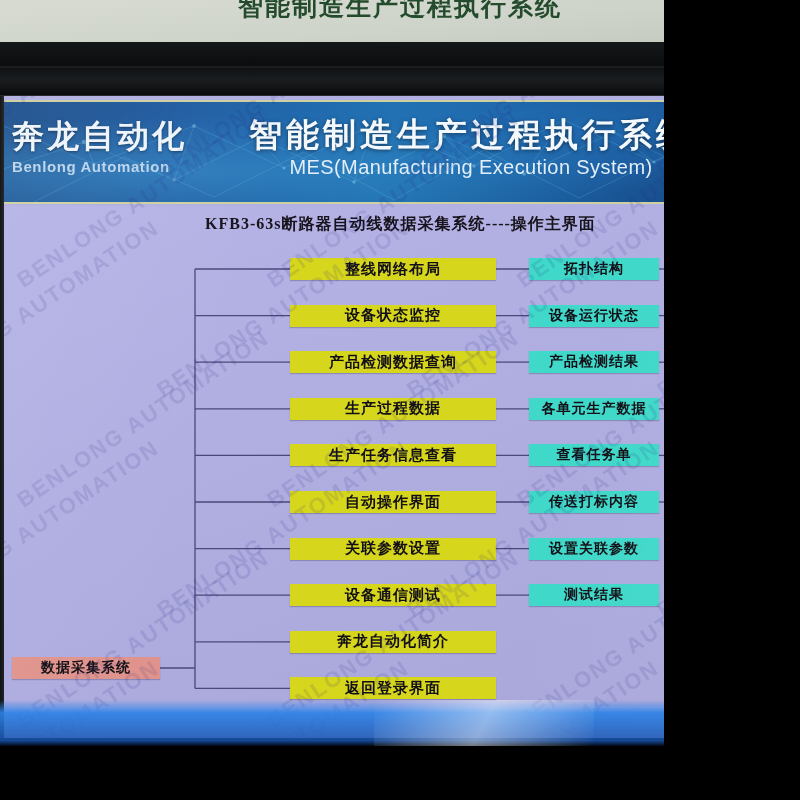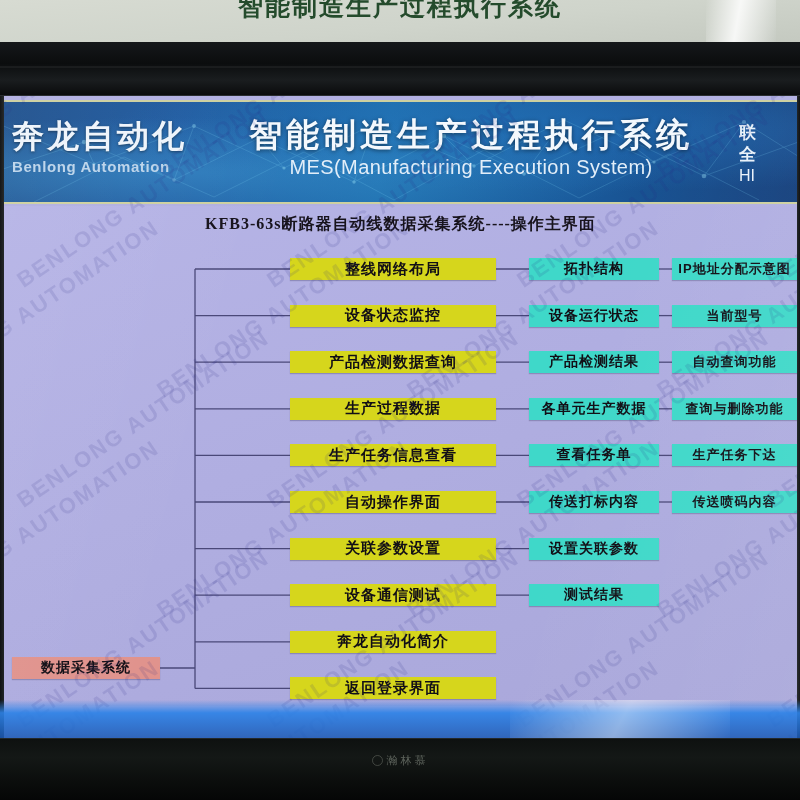--- a/index.html
+++ b/index.html
@@ -1,19 +1,19 @@
 <!DOCTYPE html>
 <html><head>
 <meta charset="utf-8">
 <style>
   * { margin:0; padding:0; box-sizing:border-box; }
   html,body { width:800px; height:800px; overflow:hidden; background:#000; }
   body { font-family:"Liberation Sans","DejaVu Sans",sans-serif; }
 
-  #scene { position:relative; width:800px; height:800px; overflow:hidden; }
+  #scene { position:relative; width:664px; height:800px; overflow:hidden; }
 
   
   .wall {
     position:absolute; left:0; top:0; width:800px; height:44px;
     background:linear-gradient(175deg,#d7dbd2 0%,#cfd4cb 55%,#c4c9c0 100%);
   }
   .wall-sign-text {
     position:absolute; left:0; top:-10px; width:800px;
     text-align:center; color:#16401f; font-size:25px; font-weight:bold;
     letter-spacing:2px; opacity:.92; white-space:nowrap;
@@ -306,19 +306,13 @@
         <span style="left: 130px; top: 640px;">BENLONG AUTOMATION</span>
         <span style="left: 380px; top: 640px;">BENLONG AUTOMATION</span>
         <span style="left: 630px; top: 640px;">BENLONG AUTOMATION</span>
       </div>
   </div>
 
   <div class="sheen1"></div>
   <div class="sheen2"></div>
   <div class="sheen3"></div>
 
-  <div class="bezel-bottom">
-    <div class="bezel-logo">
-      <span class="ring"></span>
-      <span>瀚林慕</span>
-    </div>
-  </div>
 </div>
 
 </body></html>

